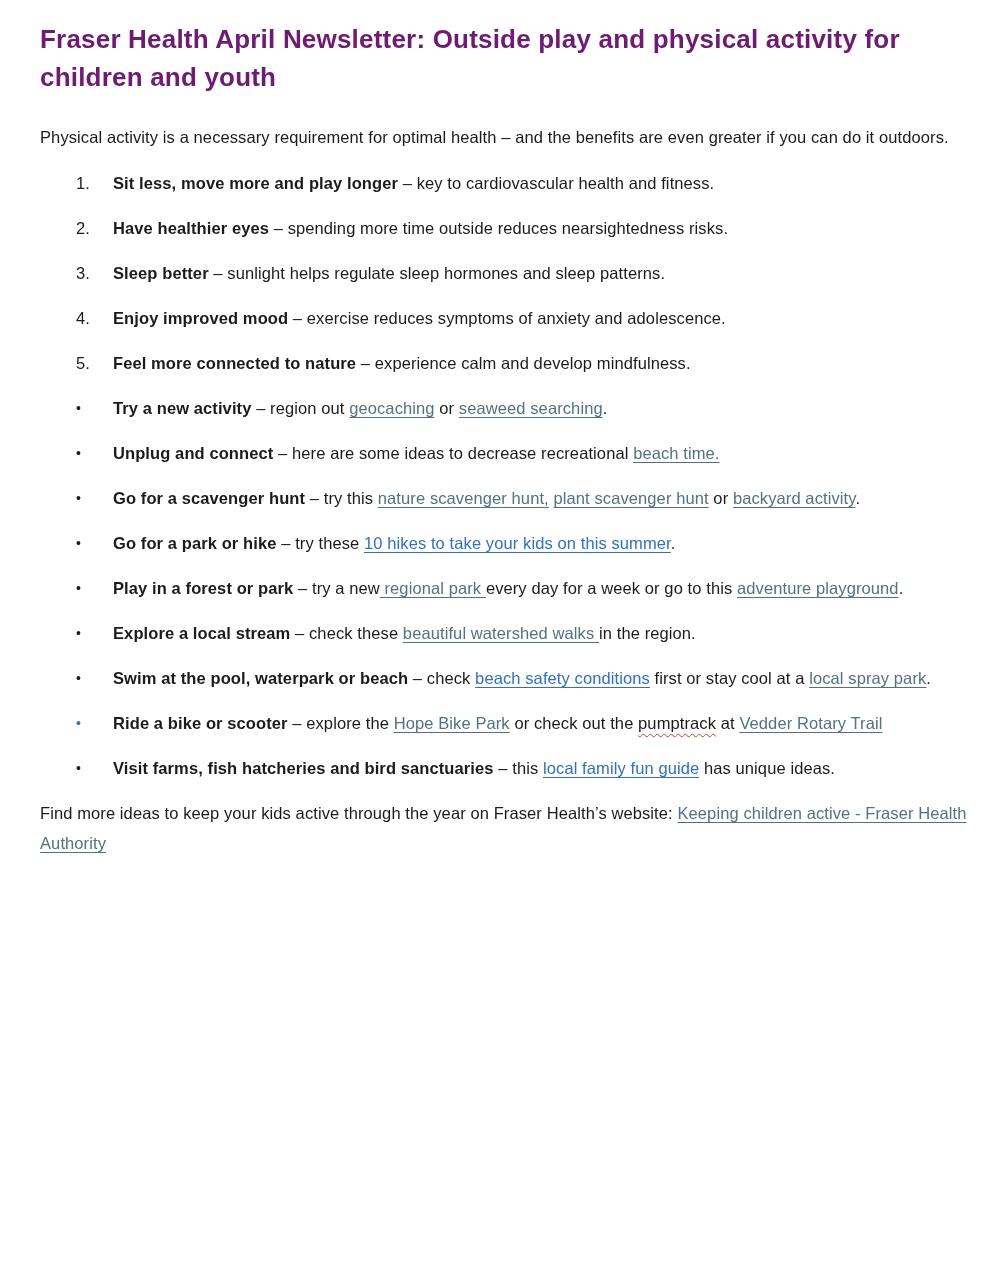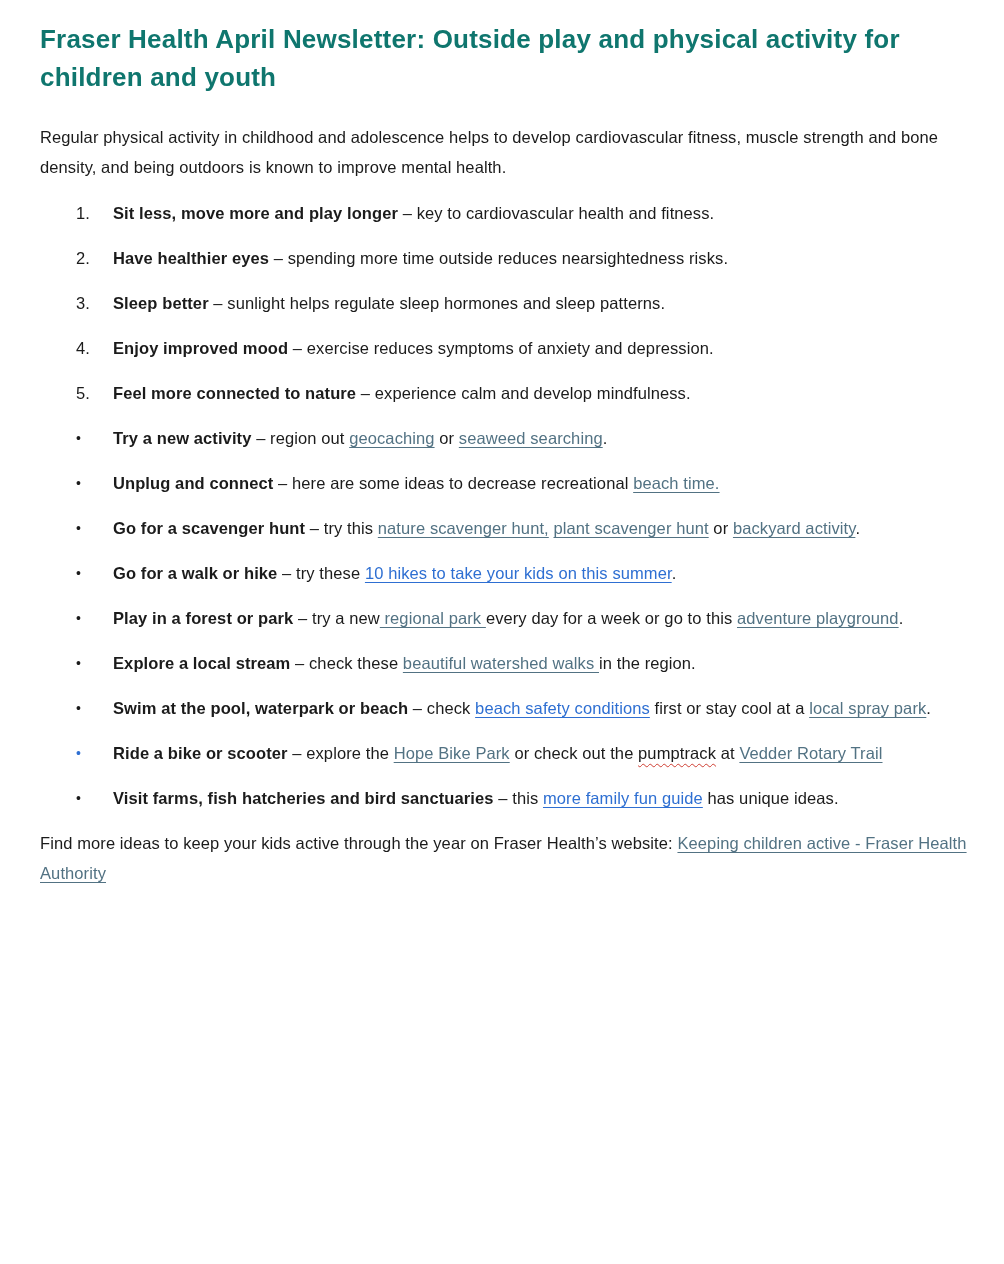--- a/index.html
+++ b/index.html
@@ -22,21 +22,21 @@
   }
   .page{
     padding:20px 34px 30px 40px;
   }
   h1.title{
     font-size:26px;
     line-height:38px;
     font-weight:700;
     margin:0 0 26px 0;
     max-width:900px;
-    color:#0f766e;
+    color:#701a75;
     letter-spacing:0.2px;
   }
   .para{
     margin:0 0 16px 0;
     max-width:936px;
   }
   .para .pline{display:block;}
   .list{
     margin:4px 0 14px 0;
     max-width:936px;
@@ -78,40 +78,40 @@
   .closing{margin:4px 0 12px 0;}
 </style>
 </head>
 <body>
 
 <div class="page">
 
   <h1 class="title">Fraser Health April Newsletter: Outside play and physical activity for children and youth</h1>
 
   <div class="para">
-    <span class="pline">Regular physical activity in childhood and adolescence helps to develop cardiovascular fitness, muscle strength and bone density, and being outdoors is known to improve mental health.</span>
+    <span class="pline">Physical activity is a necessary requirement for optimal health – and the benefits are even greater if you can do it outdoors.</span>
   </div>
 
 
   <div class="list">
     <div class="list-item">
       <span class="marker">1.</span>
       <span class="item-body"><span class="b">Sit less, move more and play longer</span><span class="p"> – key to cardiovascular health and fitness.</span></span>
     </div>
     <div class="list-item">
       <span class="marker">2.</span>
       <span class="item-body"><span class="b">Have healthier eyes</span><span class="p"> – spending more time outside reduces nearsightedness risks.</span></span>
     </div>
     <div class="list-item">
       <span class="marker">3.</span>
       <span class="item-body"><span class="b">Sleep better</span><span class="p"> – sunlight helps regulate sleep hormones and sleep patterns.</span></span>
     </div>
     <div class="list-item">
       <span class="marker">4.</span>
-      <span class="item-body"><span class="b">Enjoy improved mood</span><span class="p"> – exercise reduces symptoms of anxiety and depression.</span></span>
+      <span class="item-body"><span class="b">Enjoy improved mood</span><span class="p"> – exercise reduces symptoms of anxiety and adolescence.</span></span>
     </div>
     <div class="list-item">
       <span class="marker">5.</span>
       <span class="item-body"><span class="b">Feel more connected to nature</span><span class="p"> – experience calm and develop mindfulness.</span></span>
     </div>
   </div>
 
 
   <div class="list">
     <div class="list-item">
@@ -121,39 +121,39 @@
     <div class="list-item">
       <span class="marker bullet-glyph" style="color: rgb(27, 27, 27);">•</span>
       <span class="item-body"><span class="b">Unplug and connect</span><span class="p"> – here are some ideas to decrease recreational </span><a class="link lt" href="#">beach time.</a></span>
     </div>
     <div class="list-item">
       <span class="marker bullet-glyph" style="color: rgb(27, 27, 27);">•</span>
       <span class="item-body"><span class="b">Go for a scavenger hunt</span><span class="p"> – try this </span><a class="link lt" href="#">nature scavenger hunt,</a><span class="p"> </span><a class="link lt" href="#">plant scavenger hunt</a><span class="p"> or </span><a class="link lt" href="#">backyard activity</a><span class="p">.</span></span>
     </div>
     <div class="list-item">
       <span class="marker bullet-glyph" style="color: rgb(27, 27, 27);">•</span>
-      <span class="item-body"><span class="b">Go for a walk or hike</span><span class="p"> – try these </span><a class="link lb" href="#">10 hikes to take your kids on this summer</a><span class="p">.</span></span>
+      <span class="item-body"><span class="b">Go for a park or hike</span><span class="p"> – try these </span><a class="link lb" href="#">10 hikes to take your kids on this summer</a><span class="p">.</span></span>
     </div>
     <div class="list-item">
       <span class="marker bullet-glyph" style="color: rgb(27, 27, 27);">•</span>
       <span class="item-body"><span class="b">Play in a forest or park</span><span class="p"> – try a new</span><a class="link lt" href="#"> regional park </a><span class="p">every day for a week or go to this </span><a class="link lt" href="#">adventure playground</a><span class="p">.</span></span>
     </div>
     <div class="list-item">
       <span class="marker bullet-glyph" style="color: rgb(27, 27, 27);">•</span>
       <span class="item-body"><span class="b">Explore a local stream</span><span class="p"> – check these </span><a class="link lt" href="#">beautiful watershed walks </a><span class="p">in the region.</span></span>
     </div>
     <div class="list-item">
       <span class="marker bullet-glyph" style="color: rgb(27, 27, 27);">•</span>
       <span class="item-body"><span class="b">Swim at the pool, waterpark or beach</span><span class="p"> – check </span><a class="link lb" href="#">beach safety conditions</a><span class="p"> first or stay cool at a </span><a class="link lt" href="#">local spray park</a><span class="p">.</span></span>
     </div>
     <div class="list-item">
       <span class="marker bullet-glyph" style="color: rgb(46, 111, 210);">•</span>
       <span class="item-body"><span class="b">Ride a bike or scooter</span><span class="p"> – explore the </span><a class="link lt" href="#">Hope Bike Park</a><span class="p"> or check out the </span><span class="sq">pumptrack</span><span class="p"> at </span><a class="link lt" href="#">Vedder Rotary Trail</a></span>
     </div>
     <div class="list-item">
       <span class="marker bullet-glyph" style="color: rgb(27, 27, 27);">•</span>
-      <span class="item-body"><span class="b">Visit farms, fish hatcheries and bird sanctuaries</span><span class="p"> – this </span><a class="link lb" href="#">more family fun guide</a><span class="p"> has unique ideas.</span></span>
+      <span class="item-body"><span class="b">Visit farms, fish hatcheries and bird sanctuaries</span><span class="p"> – this </span><a class="link lb" href="#">local family fun guide</a><span class="p"> has unique ideas.</span></span>
     </div>
   </div>
 
   <div class="para closing"><span class="p">Find more ideas to keep your kids active through the year on Fraser Health’s website: </span><a class="link lt" href="#">Keeping children active - Fraser Health Authority</a></div>
 
 </div>
 
 </body></html>

